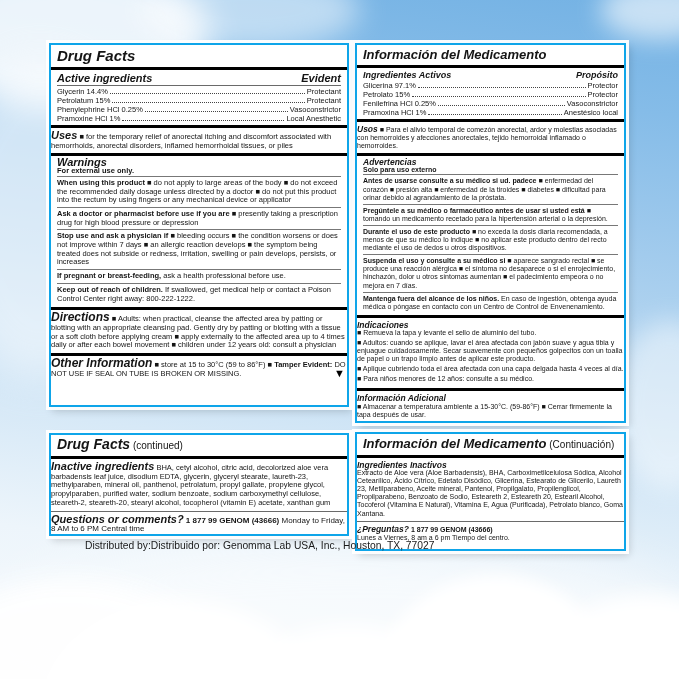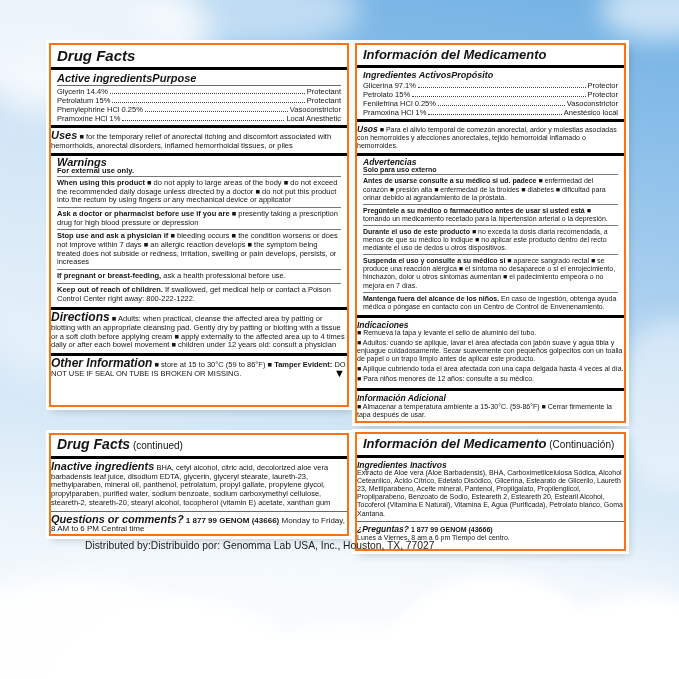--- a/index.html
+++ b/index.html
@@ -14,41 +14,41 @@
   .c4{left:600px;top:-20px;width:120px;height:60px;filter:blur(12px);opacity:.6}
   .c5{left:615px;top:320px;width:110px;height:170px;filter:blur(12px);opacity:.45}
   .c6{left:-90px;top:580px;width:320px;height:230px;filter:blur(12px);opacity:.95}
   .c7{left:40px;top:600px;width:280px;height:220px;filter:blur(10px)}
   .c8{left:220px;top:625px;width:260px;height:200px;filter:blur(10px)}
   .c9{left:370px;top:575px;width:250px;height:250px;filter:blur(8px)}
   .c10{left:520px;top:595px;width:260px;height:230px;filter:blur(10px)}
   .c11{left:-30px;top:645px;width:760px;height:200px;filter:blur(12px)}
   .c12{left:0;top:540px;width:700px;height:160px;filter:blur(26px);opacity:.5}
   
-  .panel{position:absolute;z-index:2;background:#fff;border:2px solid #f97316;
+  .panel{position:absolute;z-index:2;background:#fff;border:2px solid #0ea5e9;
     box-shadow:0 0 0 3px rgba(255,255,255,.95),3px 4px 8px rgba(0,0,0,.18);
     box-sizing:border-box;overflow:hidden;color:#151515;}
   #panel-df {left:49px; top:43px;  width:300px;height:364px;}
   #panel-im {left:355px;top:43px;  width:271px;height:380px;}
   #panel-dfc{left:49px; top:433px; width:300px;height:103px;}
   #panel-imc{left:355px;top:432px; width:271px;height:119px;}
   .pad{padding:1px 6px;}
   hr.heavy{border:0;border-top:3px solid #000;margin:1px 0;}
   hr.thin{border:0;border-top:1px solid #6a6a6a;margin:1px 0;}
   
   .en{font-size:7.5px;line-height:8.7px;}
   .en .title-lg{font-style:italic;font-weight:bold;font-size:15px;line-height:17px;margin:1px 0;}
   .en .lbl{font-style:italic;font-weight:bold;font-size:11px;}
   .en .lbl-big{font-style:italic;font-weight:bold;font-size:12px;}
   
   .es{font-size:7px;line-height:8.1px;}
   .es .title-lg{font-style:italic;font-weight:bold;font-size:13px;line-height:15px;margin:1px 0;}
   .es .lbl{font-style:italic;font-weight:bold;font-size:8.5px;}
   .title-suffix{font-style:normal;font-weight:normal;font-size:10px;}
-  .ai-head{display:flex;font-style:italic;font-weight:bold;}
+  .ai-head{display:flex;justify-content:space-between;font-style:italic;font-weight:bold;}
   .en .ai-head{font-size:11px;line-height:12px;}
   .es .ai-head{font-size:9px;line-height:11px;}
   .ing-row{display:flex;align-items:flex-end;}
   .en .ing-row{font-size:7.5px;line-height:9px;}
   .es .ing-row{font-size:7.5px;line-height:9px;}
   .ldr{flex:1;border-bottom:1px dotted #444;margin:0 2px 2px;min-width:8px;}
   .sec{padding:2px 0;}
   .wb{margin:0;padding:2px 0;border-top:1px solid #777;}
   .wlead{font-weight:bold;}
   .wext{font-weight:bold;}
@@ -78,21 +78,21 @@
 </div>
 
 <section id="panel-df" class="panel en">
   <div class="pad">
     <div class="title-lg">Drug Facts</div>
   </div>
   <hr class="heavy">
   <div class="pad">
     <div class="ai-head">
       <span>Active ingredients</span>
-      <span>Purpose</span>
+      <span>Evident</span>
     </div>
     <hr class="thin">
     <div class="ing-row">
       <span>Glycerin 14.4%</span>
         <span class="ldr"></span>
         <span>Protectant</span>
     </div>
     <div class="ing-row">
       <span>Petrolatum 15%</span>
         <span class="ldr"></span>

